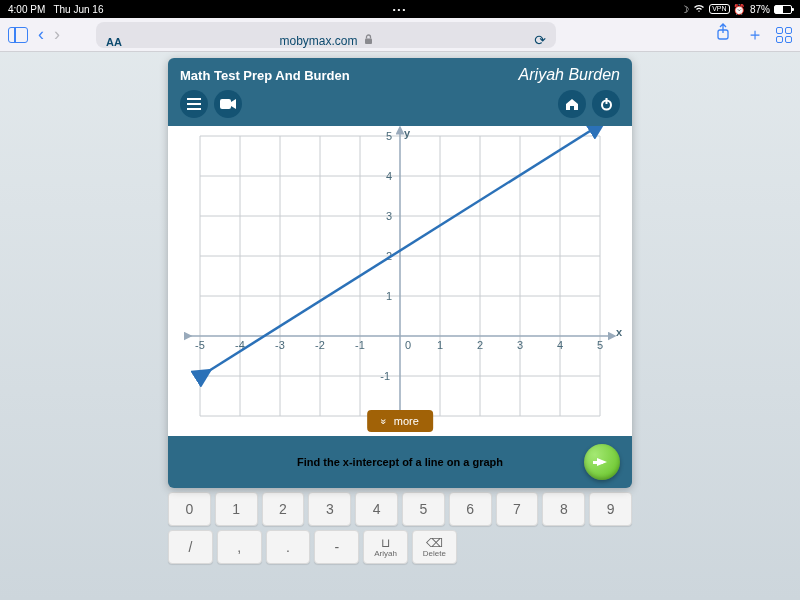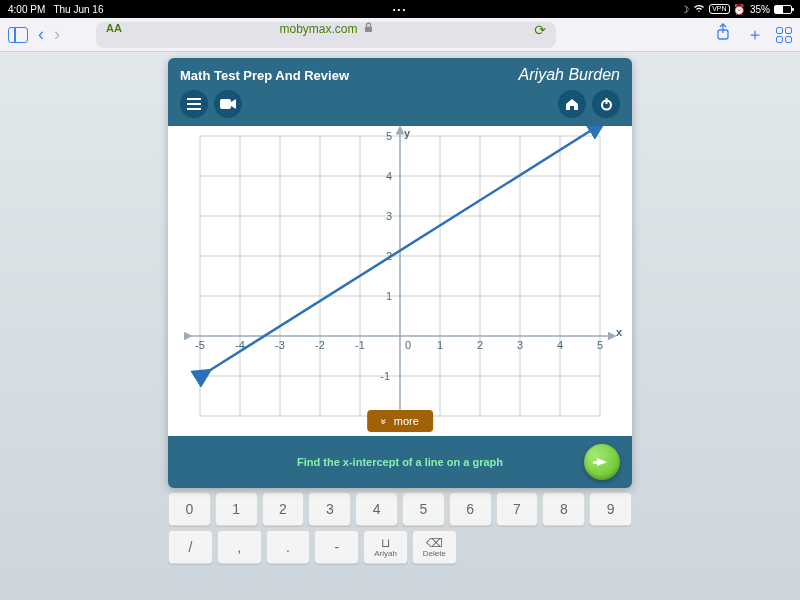--- a/index.html
+++ b/index.html
@@ -15,21 +15,21 @@
   .status .batt::after { content: ""; position: absolute; right: -3px; top: 2px; width: 2px; height: 3px; background: #fff; border-radius: 0 1px 1px 0; }
   .status .batt i { display: block; height: 100%; background: #fff; }
 
   
   .nav { height: 34px; background: #f3f2f7; border-bottom: 1px solid #d0d0d5; display: flex; align-items: center; padding: 0 8px; gap: 10px; }
   .nav .sq { width: 20px; height: 16px; border: 1.5px solid #3b82f6; border-radius: 3px; position: relative; }
   .nav .sq::before { content: ""; position: absolute; left: 5px; top: -1px; bottom: -1px; width: 1.5px; background: #3b82f6; }
   .nav .chev { font-size: 18px; font-weight: 300; }
   .nav .blue { color: #3b82f6; }
   .nav .grey { color: #b8b8bd; }
-  .nav .addr { flex: 0 0 460px; margin-left: 26px; height: 26px; background: #e3e2e8; border-radius: 8px; display: flex; align-items: flex-start; justify-content: center; gap: 6px; color: #4d7c0f; font-size: 12px; position: relative; }
+  .nav .addr { flex: 0 0 460px; margin-left: 26px; height: 26px; background: #e3e2e8; border-radius: 8px; display: flex; align-items: flex-end; justify-content: center; gap: 6px; color: #0c4a6e; font-size: 12px; position: relative; }
   .nav .addr .aa { position: absolute; left: 10px; font-size: 11px; font-weight: 600; }
   .nav .addr .reload { position: absolute; right: 10px; font-size: 14px; }
   .nav .spacer { flex: 1; }
   .nav .share, .nav .plus, .nav .tabs { color: #3b82f6; font-size: 17px; width: 22px; text-align: center; }
   .nav .tabs { display: grid; grid-template-columns: 1fr 1fr; grid-template-rows: 1fr 1fr; gap: 2px; width: 16px; height: 16px; }
   .nav .tabs i { border: 1.3px solid #3b82f6; border-radius: 2px; }
 
   
   .card { width: 464px; margin: 6px auto 0; background: #2d6a87; border-radius: 6px; box-shadow: 0 2px 8px rgba(0,0,0,0.25); overflow: visible; position: relative; }
 
@@ -44,21 +44,21 @@
   .toolbar .right .circ { margin-right: 0; margin-left: 6px; }
 
   .tab-test { position: absolute; left: 50%; transform: translateX(-50%); bottom: 0; width: 120px; height: 28px; background: #145373; color: #fff; display: flex; align-items: center; justify-content: center; font-size: 13px; border-radius: 4px 4px 0 0; clip-path: polygon(12% 0, 88% 0, 100% 100%, 0 100%); }
 
   
   .panel { background: #fff; margin: 0; height: 310px; position: relative; overflow: hidden; }
   .more { position: absolute; left: 50%; transform: translateX(-50%); bottom: 4px; background: #a16207; color: #fff; font-size: 11px; padding: 5px 14px; border-radius: 4px; cursor: pointer; border: none; }
   .more::before { content: "»"; display: inline-block; transform: rotate(90deg); margin-right: 4px; font-size: 10px; }
 
   
-  .bstrip { height: 52px; display: flex; align-items: center; justify-content: center; color: #86efac; position: relative; }
+  .bstrip { height: 52px; display: flex; align-items: center; justify-content: center; color: #000000; position: relative; }
   .bstrip .q { font-size: 11px; font-weight: 600; }
   .go { position: absolute; right: 12px; top: 8px; width: 36px; height: 36px; border-radius: 50%; background: radial-gradient(circle at 30% 30%, #a4e873, #5fbf1f); box-shadow: inset 0 -2px 4px rgba(0,0,0,0.25), 0 2px 4px rgba(0,0,0,0.3); display: flex; align-items: center; justify-content: center; cursor: pointer; }
   .go::after { content: ""; width: 0; height: 0; border-left: 10px solid #fff; border-top: 4px solid transparent; border-bottom: 4px solid transparent; position: relative; }
   .go::before { content: ""; position: absolute; left: 9px; width: 10px; height: 3px; background: #fff; }
 
   
   .keypad { width: 464px; margin: 4px auto 0; }
   .krow { display: flex; gap: 4px; margin-bottom: 4px; }
   .key { flex: 1; height: 34px; background: #f4f4f4; border: 1px solid #d9d9d9; border-radius: 4px; box-shadow: 0 1px 1px rgba(0,0,0,0.1); display: flex; align-items: center; justify-content: center; font-size: 14px; color: #666; cursor: pointer; }
   .key.small { font-size: 8px; line-height: 1; flex-direction: column; gap: 1px; }
@@ -80,21 +80,21 @@
   <div class="center">•••</div>
   <div class="right">
     <span>☽</span>
     <span>
       <svg width="12" height="9" viewBox="0 0 12 9">
           <path d="M6 8 L7 7 A1.4 1.4 0 0 0 5 7 Z M3 5 A4.2 4.2 0 0 1 9 5 L8 6 A2.8 2.8 0 0 0 4 6 Z M1 3 A7 7 0 0 1 11 3 L10 4 A5.6 5.6 0 0 0 2 4 Z" fill="#fff"></path>
         </svg>
     </span>
     <span class="vpn">VPN</span>
     <span>⏰</span>
-    <span>35%</span>
+    <span>87%</span>
     <span class="batt">
         <i style="width:47%"></i>
       </span>
   </div>
 </div>
 
 <div class="nav">
   <span class="sq"></span>
   <span class="chev blue">‹</span>
   <span class="chev grey">›</span>
@@ -120,21 +120,21 @@
   <span class="tabs">
       <i></i>
       <i></i>
       <i></i>
       <i></i>
     </span>
 </div>
 
 <div class="card">
   <div class="hdr">
-    <span class="title">Math Test Prep And Review</span>
+    <span class="title">Math Test Prep And Burden</span>
     <span class="user">Ariyah Burden</span>
   </div>
 
   <div class="toolbar">
     <div class="circ">
       <svg width="14" height="12" viewBox="0 0 14 12">
           <path d="M0 1h14M0 6h14M0 11h14" stroke="#fff" stroke-width="2"></path>
         </svg>
     </div>
     <div class="circ">

